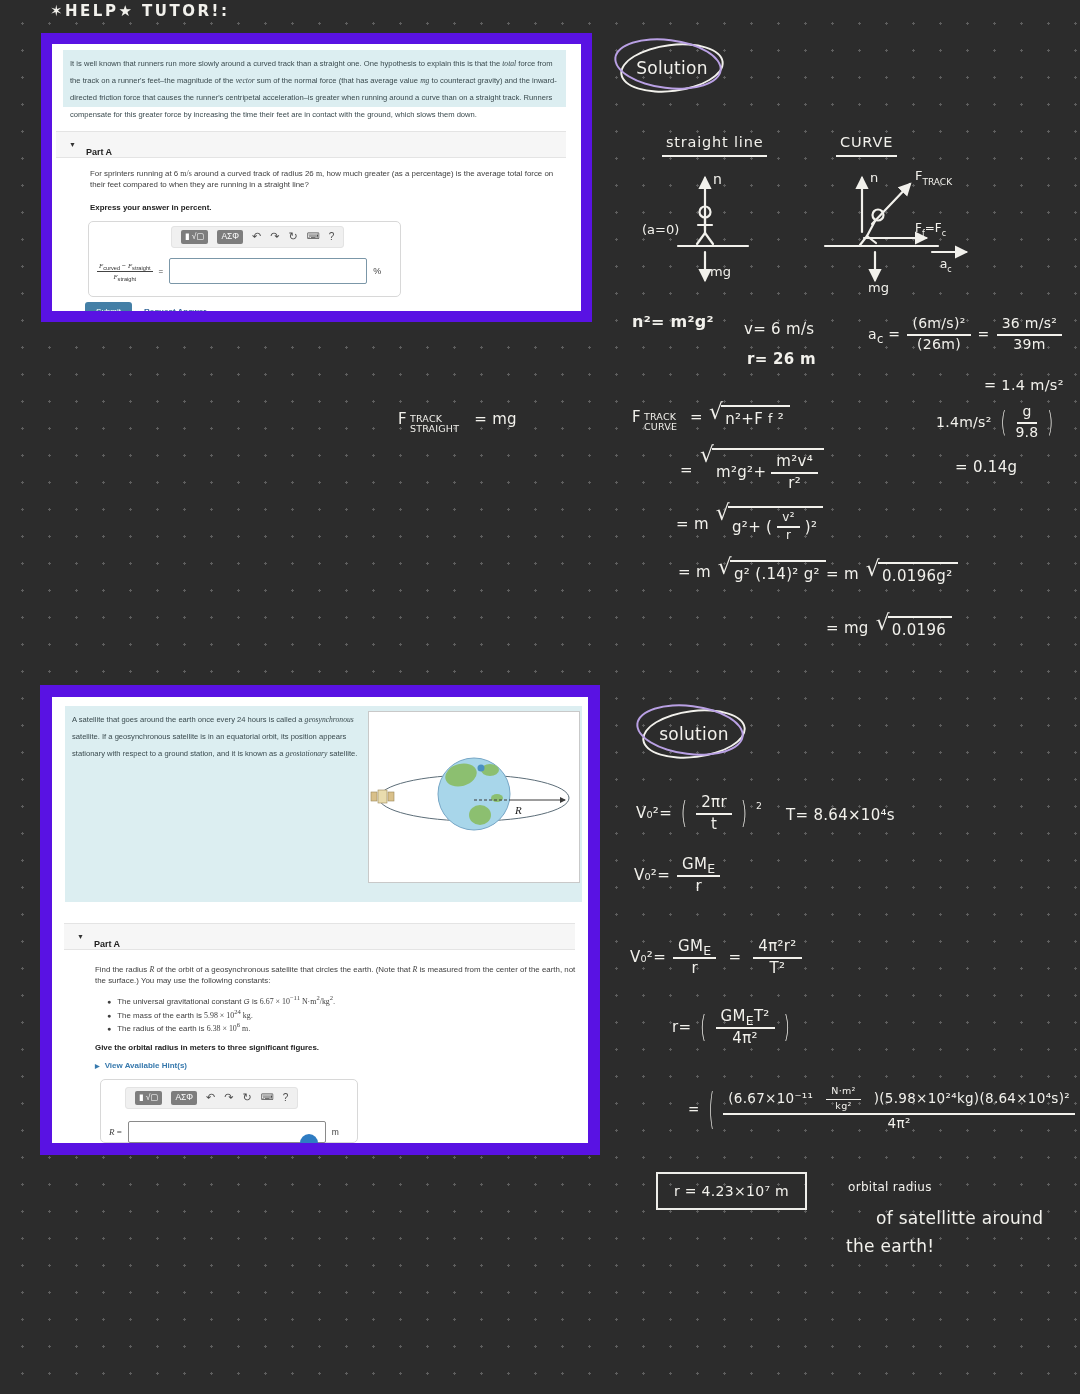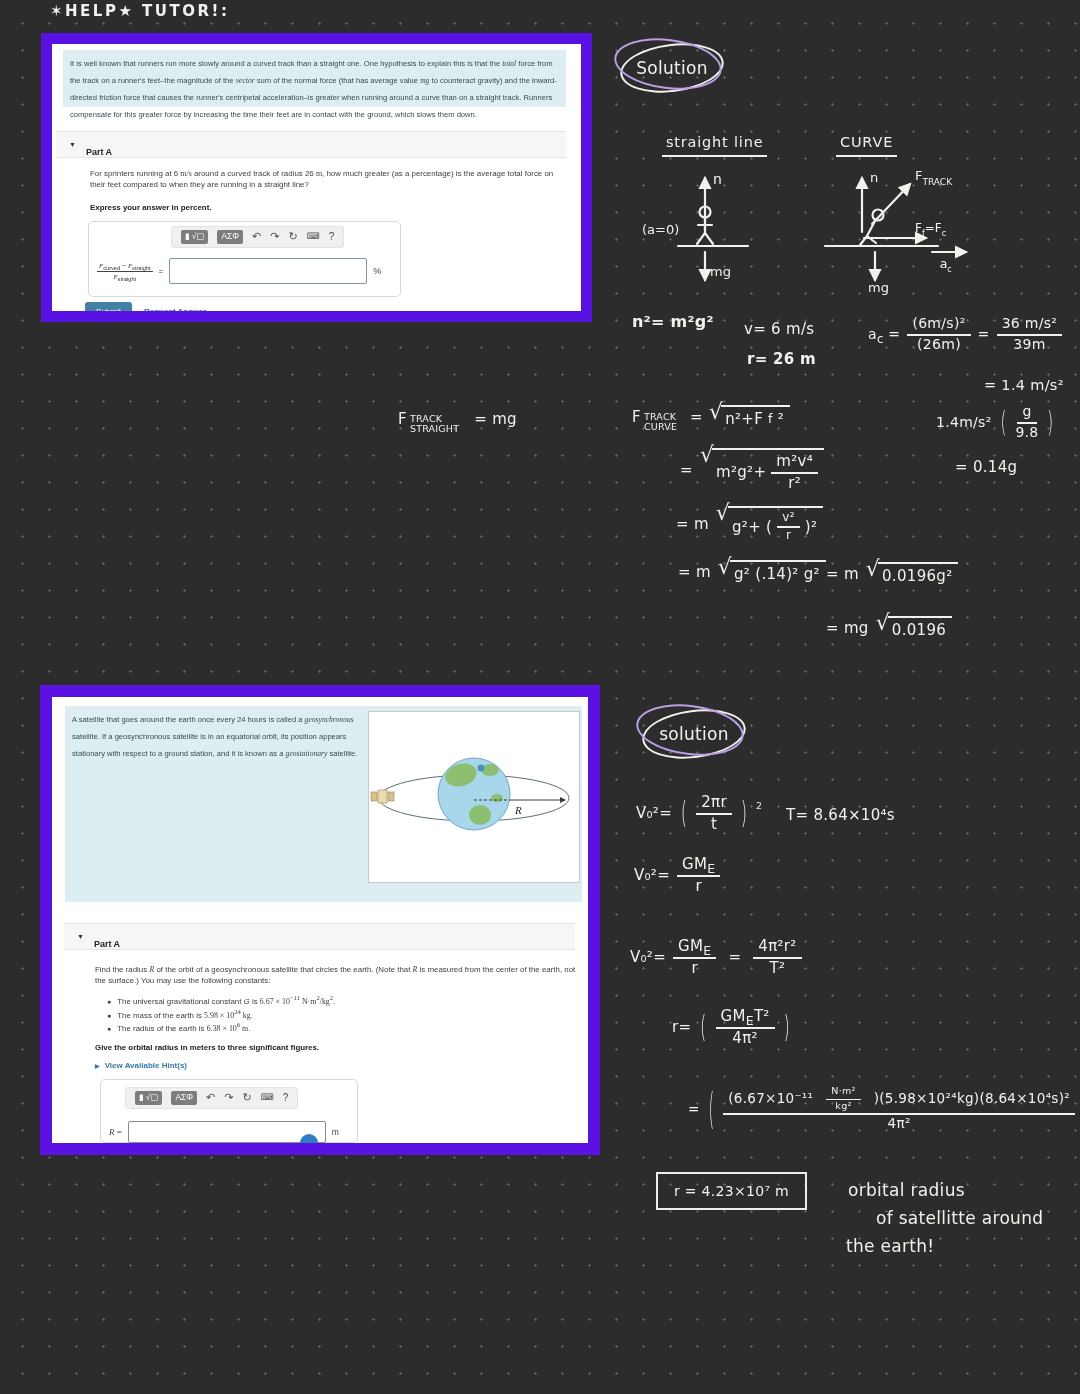--- a/index.html
+++ b/index.html
@@ -397,15 +397,15 @@
         </span>
       <span>)(5.98×10²⁴kg)(8.64×10⁴s)²</span>
     </span>
     <span class="den">4π²</span>
   </span>
   <span class="bigp3">)</span>
   <span class="exp" style="transform:translateY(-1.6em);">1/3</span>
 </div>
 
 <div class="hw ansbox" style="left:656px;top:1172px;">r = 4.23×10⁷ m</div>
-<div class="hw" style="left:848px;top:1180px;font-size:17px;">orbital radius</div>
+<div class="hw" style="left:848px;top:1180px;font-size:12px;">orbital radius</div>
 <div class="hw" style="left:876px;top:1208px;font-size:17px;">of satellitte around</div>
 <div class="hw" style="left:846px;top:1236px;font-size:17px;">the earth!</div>
 
 </body></html>

